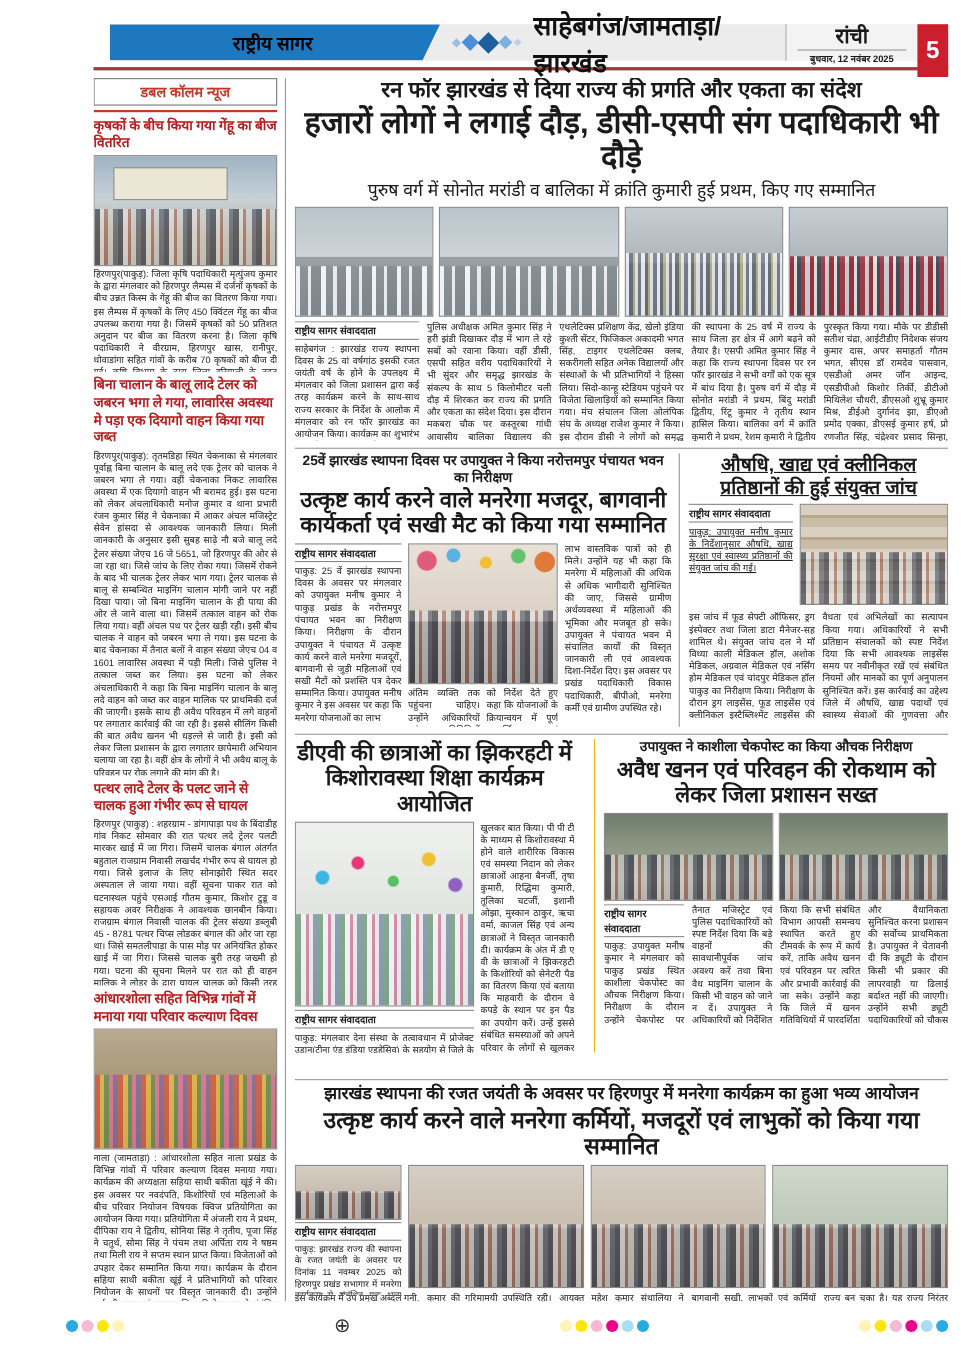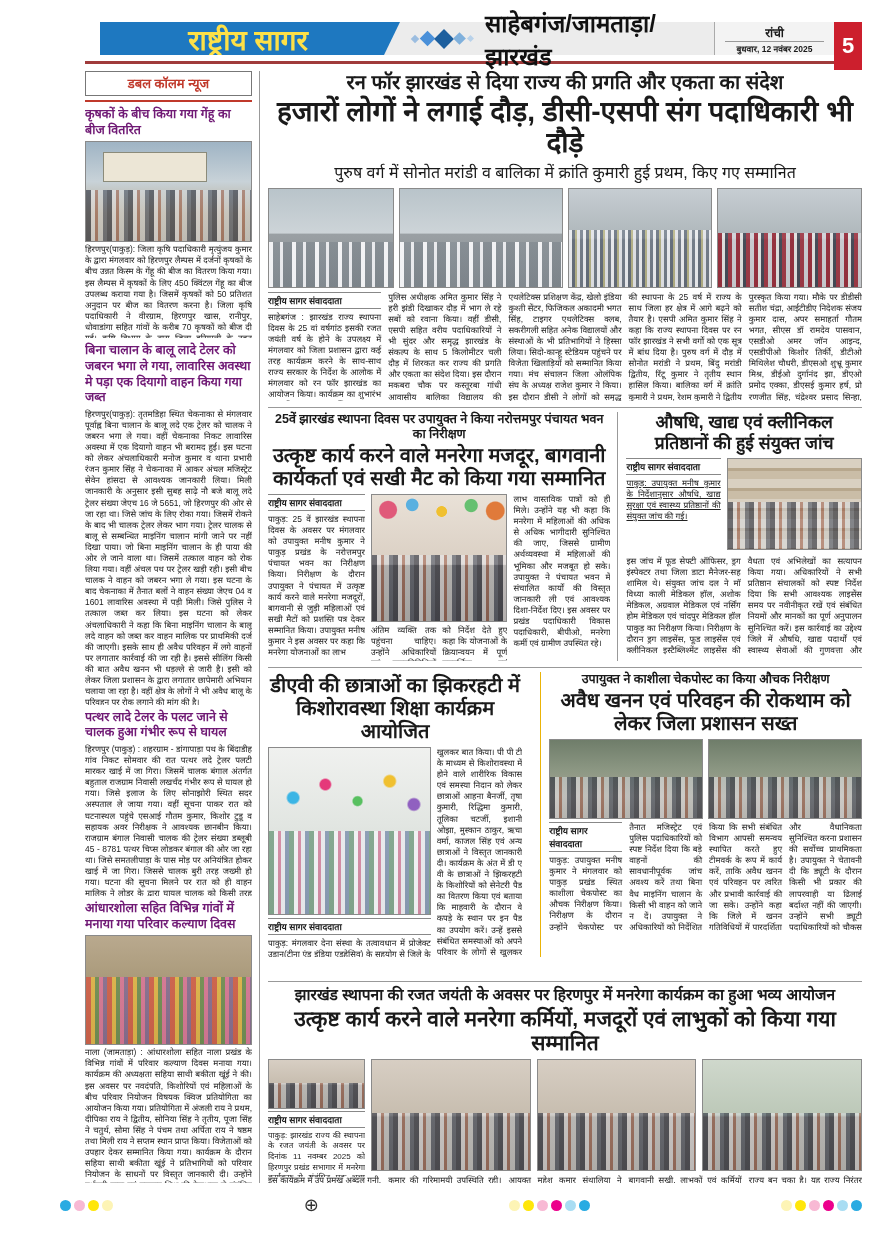--- a/index.html
+++ b/index.html
@@ -3,32 +3,32 @@
 <meta charset="utf-8">
 <style>
   * { margin:0; padding:0; box-sizing:border-box; }
   html,body { background:#fff; }
   .page { width:877px; height:1241px; background:#fff; overflow:hidden; position:relative;
           font-family:"Liberation Sans","DejaVu Sans",sans-serif; color:#1a1a1a; }
 
   
   .mast-wrap { margin:22px 15px 0 100px; position:relative; }
   .masthead { display:flex; align-items:stretch; background:#ececec; height:33px; margin-right:28px; }
-  .brand { background:#1e78c0; color:#fde047; font-size:28px; font-weight:800; display:flex; align-items:center;
+  .brand { background:#1e78c0; color:#000000; font-size:17px; font-weight:800; display:flex; align-items:center;
            padding:0 30px 0 26px; clip-path:polygon(0 0,100% 0,calc(100% - 16px) 100%,0 100%); min-width:300px; justify-content:center; }
   .diamonds { display:flex; align-items:center; gap:4px; padding:0 12px; }
   .diamonds i { display:block; transform:rotate(45deg); }
   .diamonds i:nth-child(1){width:6px;height:6px;background:#9bbde0;}
   .diamonds i:nth-child(2){width:11px;height:11px;background:#4a90d9;}
   .diamonds i:nth-child(3){width:14px;height:14px;background:#1d5f9e;}
   .diamonds i:nth-child(4){width:9px;height:9px;background:#7fb0dc;}
   .diamonds i:nth-child(5){width:5px;height:5px;background:#b9d2ea;}
   .region { flex:1; display:flex; align-items:center; justify-content:center; font-size:24px; font-weight:800; color:#111; }
   .edition-box { width:120px; border-left:1px solid #aaa; display:flex; flex-direction:column; justify-content:center; text-align:center; background:#f3f3f3; }
-  .edition { font-size:12px; font-weight:800; border-bottom:1px solid #999; margin:0 10px; }
+  .edition { font-size:19px; font-weight:800; border-bottom:1px solid #999; margin:0 10px; }
   .edate { font-size:8.5px; font-weight:700; padding-top:1px; }
   .pagenum { position:absolute; right:0; top:0; width:28px; height:48px; background:#cc1f2d; color:#fff;
              display:flex; align-items:center; justify-content:center; font-size:22px; font-weight:800; }
   .webstrip { height:15px; background:#1e78c0; color:#fff; font-size:9.5px; font-weight:700;
               text-align:right; padding:1px 10px 0 0; margin-right:28px; }
   .redrule { height:3px; background:#a03b3b; margin:6px 15px 0 85px; }
 
   
   .content { display:flex; gap:8px; margin:7px 15px 0 85px; height:1112px; overflow:hidden; }
   .leftcol { width:175px; flex:none; border-right:1px solid #999; padding-right:7px; overflow:hidden; }
@@ -36,28 +36,28 @@
 
   
   .body { font-size:8.4px; line-height:1.32; text-align:justify; color:#222; }
   .byline { font-weight:800; font-size:9px; text-align:left; border-top:1px solid #888; border-bottom:1px solid #888;
             padding:1px 0; margin-bottom:3px; break-inside:avoid; }
   .cols { column-gap:7px; }
   .c5{column-count:5;} .c4{column-count:4;} .c2{column-count:2;}
 
   .dcn { border:1.5px solid #777; color:#c0392b; font-weight:800; font-size:13px; text-align:center; padding:2px 0 3px; }
   .redline { height:2px; background:#c0392b; margin:4px 0 3px; }
-  .lh { font-size:12.5px; font-weight:800; line-height:1.25; margin:5px 0 3px; color:#701a75; }
+  .lh { font-size:12.5px; font-weight:800; line-height:1.25; margin:5px 0 3px; color:#b91c1c;font-family:Liberation Serif, serif; }
 
   .k1 { font-size:20px; font-weight:700; text-align:center; line-height:1.1; }
   .h1 { font-size:28px; font-weight:800; text-align:center; line-height:1.12; margin:3px 0 2px; }
   .sub { font-size:16px; font-weight:500; text-align:center; margin-bottom:5px; }
   .kick { font-size:12.5px; font-weight:600; text-align:center; line-height:1.2; }
   .h2 { font-size:20px; font-weight:800; text-align:center; line-height:1.15; margin:2px 0 4px; }
-  .h2m { font-size:17.5px; font-weight:800; text-align:center; line-height:1.2; margin:0 0 4px; }
+  .h2m { font-size:17.5px; font-weight:800; text-align:center; line-height:1.2; margin:0 0 4px;text-decoration:underline; }
   .kd { font-size:15.5px; }
   .hd { font-size:21px; }
 
   
   .story-a { height:330px; overflow:hidden; }
   .prow { display:flex; gap:5px; }
   .h100 .photo { height:100px; }
   .f13{flex:1.3;} .f17{flex:1.7;} .f15{flex:1.5;} .f1{flex:1;}
   .hb140 { height:138px; overflow:hidden; margin-top:4px; }
 

